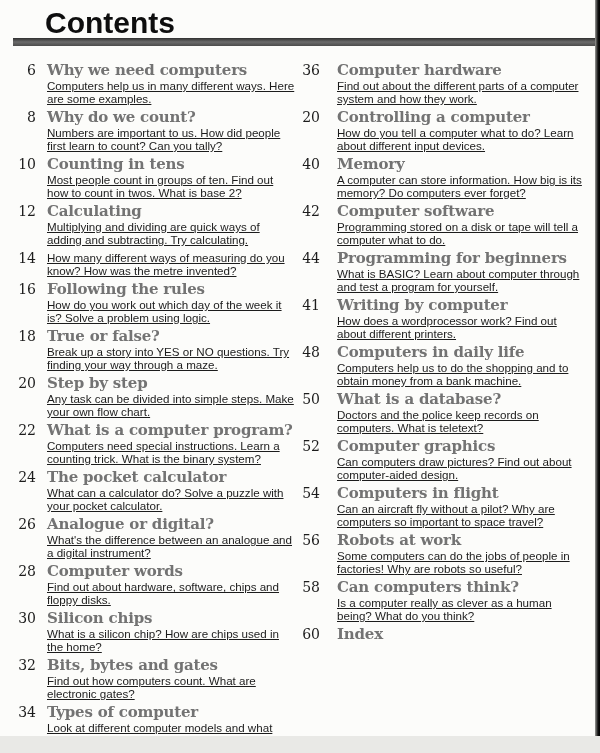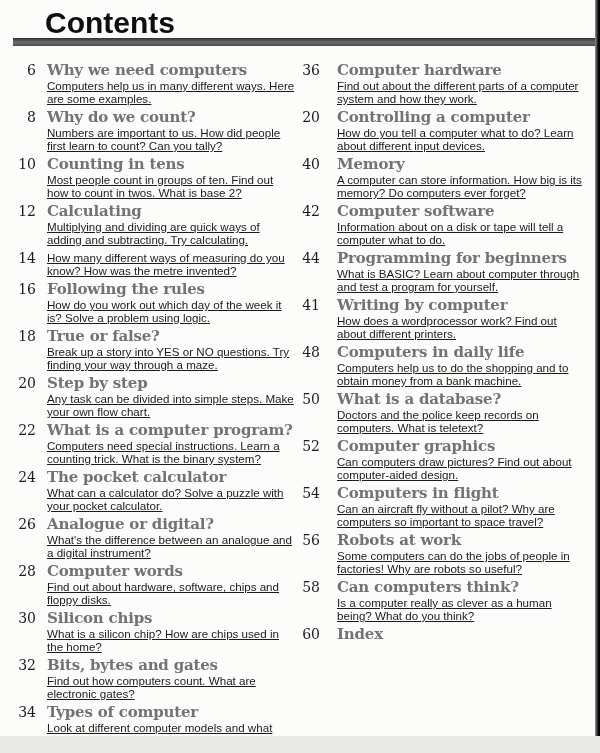--- a/index.html
+++ b/index.html
@@ -234,21 +234,21 @@
           <div class="content">
             <div class="entry-title">Memory</div>
             <div class="entry-desc">A computer can store information. How big is its memory? Do computers ever forget?</div>
           </div>
         </div>
 
         <div class="entry">
           <div class="num">42</div>
           <div class="content">
             <div class="entry-title">Computer software</div>
-            <div class="entry-desc">Information about on a disk or tape will tell a computer what to do.</div>
+            <div class="entry-desc">Programming stored on a disk or tape will tell a computer what to do.</div>
           </div>
         </div>
 
         <div class="entry">
           <div class="num">44</div>
           <div class="content">
             <div class="entry-title">Programming for beginners</div>
             <div class="entry-desc">What is BASIC? Learn about computer through and test a program for yourself.</div>
           </div>
         </div>

